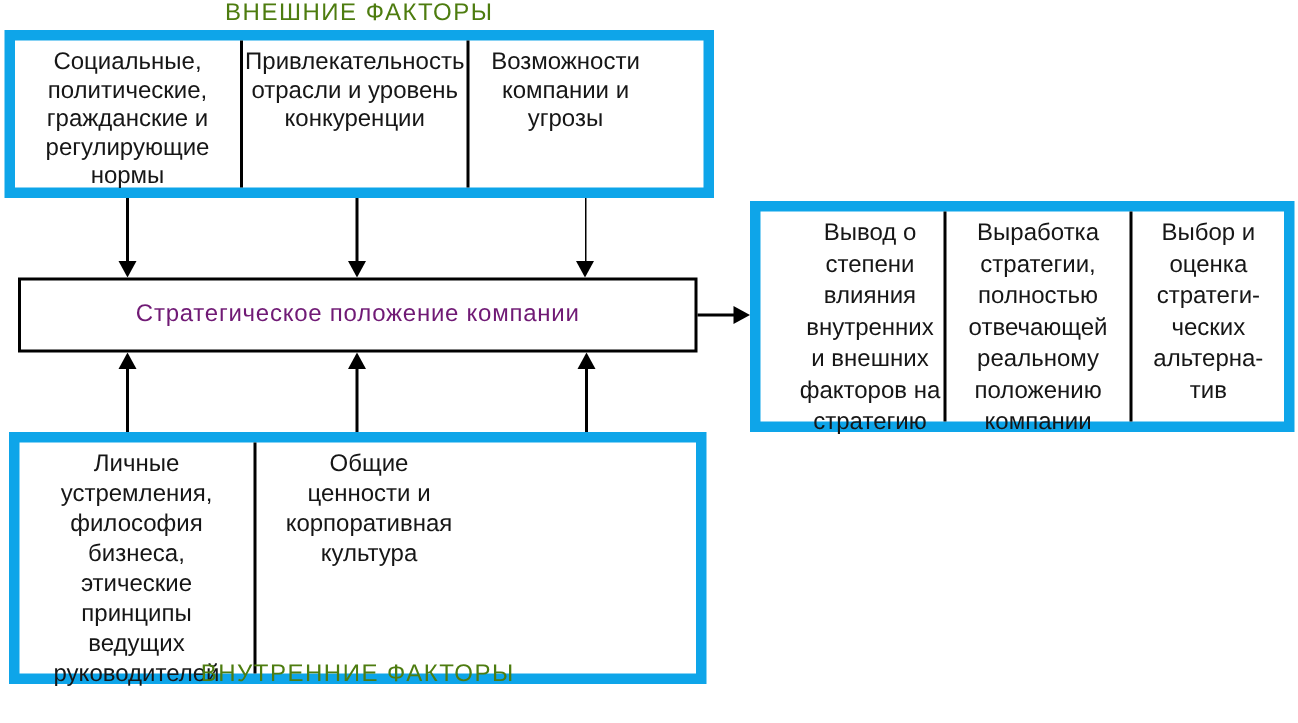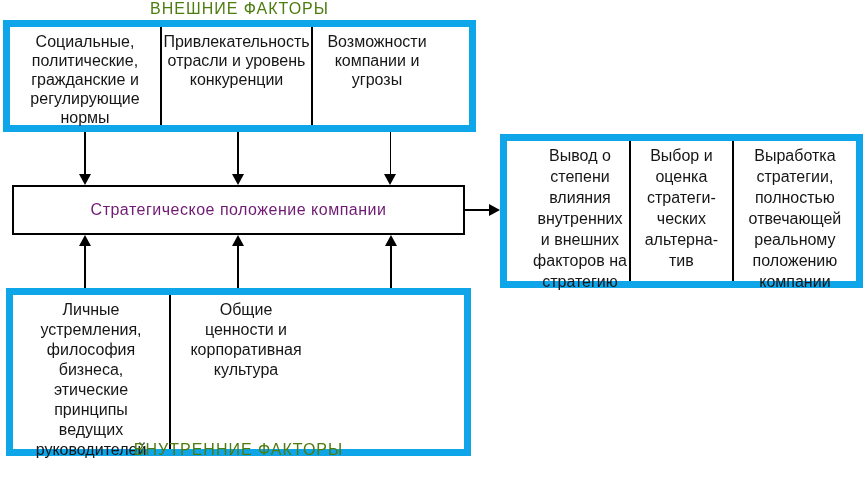--- a/index.html
+++ b/index.html
@@ -163,33 +163,33 @@
   <div class="head-right" id="arrow-right-head"></div>
 
   <div class="box-row right-group">
     <div class="cell c1">Вывод о
 степени
 влияния
 внутренних
 и внешних
 факторов на
 стратегию</div>
-    <div class="cell c2">Выбор и
-оценка
-стратеги-
-ческих
-альтерна-
-тив</div>
     <div class="cell c3">Выработка
 стратегии,
 полностью
 отвечающей
 реальному
 положению
 компании</div>
+    <div class="cell c2">Выбор и
+оценка
+стратеги-
+ческих
+альтерна-
+тив</div>
   </div>
 
   <div class="box-row bottom-row">
     <div class="cell c2">Личные
 устремления,
 философия
 бизнеса,
 этические
 принципы
 ведущих

